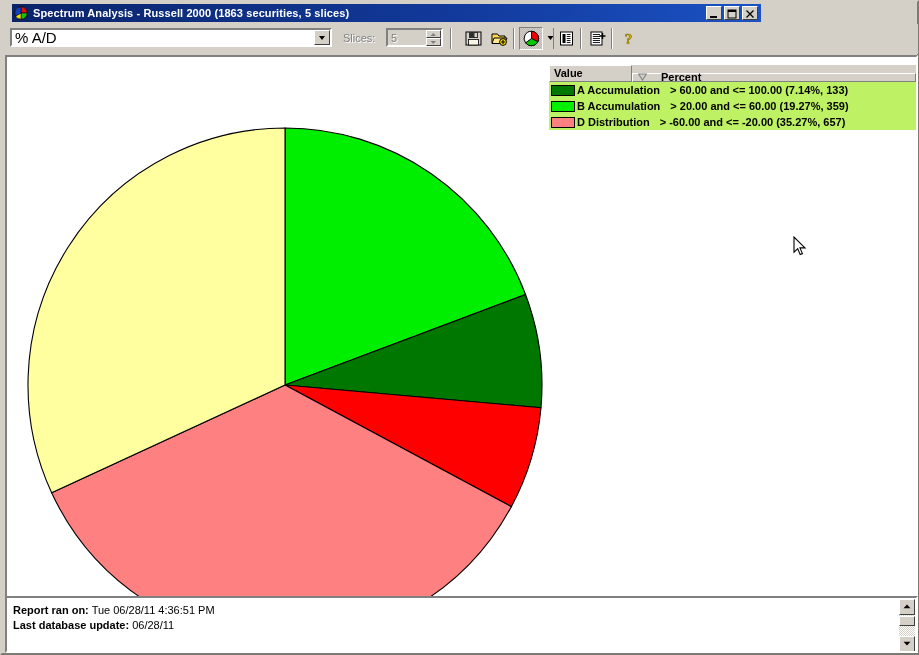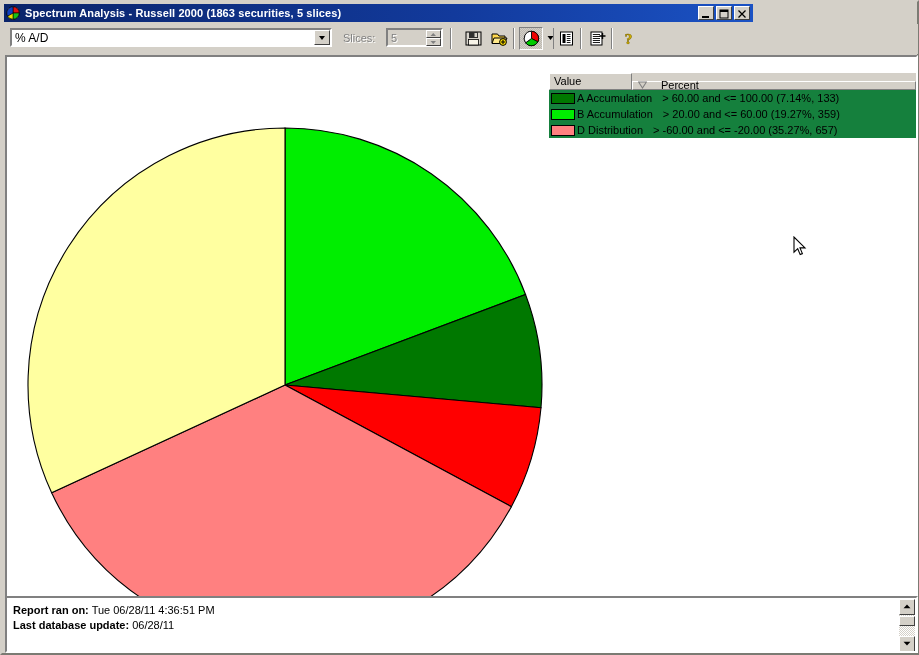--- a/index.html
+++ b/index.html
@@ -27,21 +27,21 @@
     border-left: 2px solid #d4d0c8;
     border-top: 2px solid #d4d0c8;
     border-right: 2px solid #7b7b73;
     border-bottom: 2px solid #7b7b73;
     box-sizing: border-box;
   }
 
   
   #title-bar {
     position: absolute;
-    left: 2px; top: 2px;
+    left: 10px; top: 2px;
     width: 749px;
     height: 18px;
     background: linear-gradient(to right, #0a246a 0%, #123a9c 60%, #1b52c4 100%);
     display: flex;
     align-items: center;
     box-sizing: border-box;
     justify-content: center;
   }
   #title-icon {
     width: 16px; height: 16px;
@@ -96,21 +96,21 @@
     background: #ffffff;
     border-left: 2px solid #808080;
     border-top: 2px solid #808080;
     border-right: 2px solid #ffffff;
     border-bottom: 2px solid #ffffff;
     box-sizing: border-box;
     display: flex;
     align-items: center;
   }
   #combo-value {
-    font-size: 12px;
+    font-size: 15px;
     padding-left: 3px;
     color: #000;
     white-space: nowrap;
     flex: 1 1 auto;
     overflow: hidden;
   }
   #combo-arrow {
     width: 16px; height: 15px;
     margin-right: 0px;
     background: #d4d0c8;
@@ -219,23 +219,24 @@
     position: absolute;
     left: 0; top: 0;
     width: 909px; height: 593px;
     background: #ffffff;
   }
 
   
   #legend {
     position: absolute;
     left: 542px;
-    top: 16px;
+    top: 8px;
     width: 367px;
-    background: #15803d;
+    background: #bef264;
+    font-weight: bold;
   }
   #legend-header {
     display: flex;
     height: 17px;
     background: #d4d0c8;
     box-sizing: border-box;
   }
   .lh-cell {
     background: #d4d0c8;
     border-left: 1px solid #ffffff;

